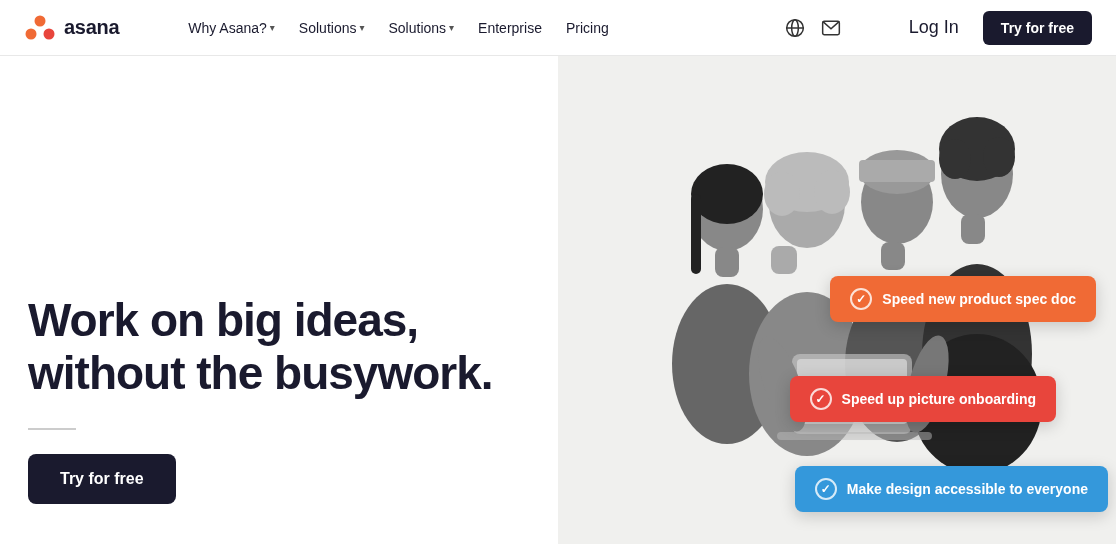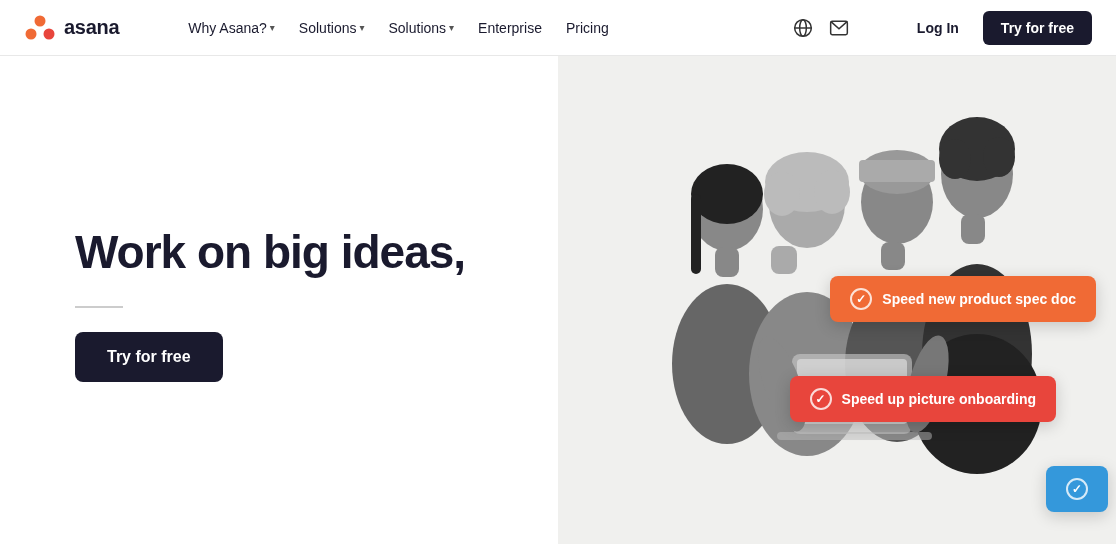--- a/index.html
+++ b/index.html
@@ -16,34 +16,34 @@
     .logo-text { font-size: 20px; font-weight: 700; color: #1a1a2e; letter-spacing: -0.3px; }
     .nav-links { display: flex; align-items: center; gap: 4px; flex: 1; }
     .nav-link {
       display: flex; align-items: center; gap: 3px;
       font-size: 14px; color: #1a1a2e; padding: 6px 10px;
       cursor: pointer; border-radius: 4px; white-space: nowrap;
     }
     .chevron { font-size: 10px; color: #555; }
     .nav-right { display: flex; align-items: center; gap: 16px; margin-left: auto; }
     .nav-icon-btn { background: none; border: none; cursor: pointer; color: #333; font-size: 18px; display: flex; align-items: center; }
-    .nav-login { font-size: 14px; color: #1a1a2e; cursor: pointer; font-weight: 700; padding: 6px 8px; margin-left: 44px; }
+    .nav-login { font-size: 18px; color: #1a1a2e; cursor: pointer; font-weight: 400; padding: 6px 8px; margin-left: 44px; }
     .nav-try-btn {
       background: #1a1a2e; color: #fff; border: none;
       padding: 9px 18px; border-radius: 6px; font-size: 14px;
       font-weight: 600; cursor: pointer; white-space: nowrap;
     }
 
     
     .main {
       display: flex; height: calc(544px - 56px);
     }
     .left-panel {
-      width: 50%; padding: 48px 48px 40px 75px;
-      display: flex; flex-direction: column; justify-content: center;
+      width: 50%; padding: 48px 48px 40px 28px;
+      display: flex; flex-direction: column; justify-content: flex-end;
       background: #fff;
     }
     .hero-title {
       font-size: 46px; font-weight: 700; line-height: 1.15;
       color: #1a1a2e; letter-spacing: -1px; margin-bottom: 28px;
     }
     .divider {
       width: 48px; height: 2px; background: #ccc; margin-bottom: 24px;
     }
     .hero-desc {
@@ -127,20 +127,21 @@
     <span class="nav-login">Log In</span>
     <button class="nav-try-btn">Try for free</button>
   </div>
 </nav>
 
 <div class="main">
 
   <div class="left-panel">
     <h1 class="hero-title">
       <span>Work on big ideas,</span><br>
+      <span>without the busywork.</span>
     </h1>
     <div class="divider"></div>
     <button class="hero-cta">Try for free</button>
   </div>
 
   <div class="right-panel">
 
     <svg viewBox="0 0 480 490" width="480" height="490" style="position:absolute;bottom:0;left:50%;transform:translateX(-50%);" xmlns="http://www.w3.org/2000/svg">
 
       <g fill="#555">
@@ -199,16 +200,17 @@
       <span>Speed new product spec doc</span>
     </div>
 
     <div class="task-chip chip-red">
       <div class="chip-check">✓</div>
       <span>Speed up picture onboarding</span>
     </div>
 
     <div class="task-chip chip-blue">
       <div class="chip-check">✓</div>
+      <span>Make design accessible to everyone</span>
     </div>
 
   </div>
 </div>
 
 </body></html>

